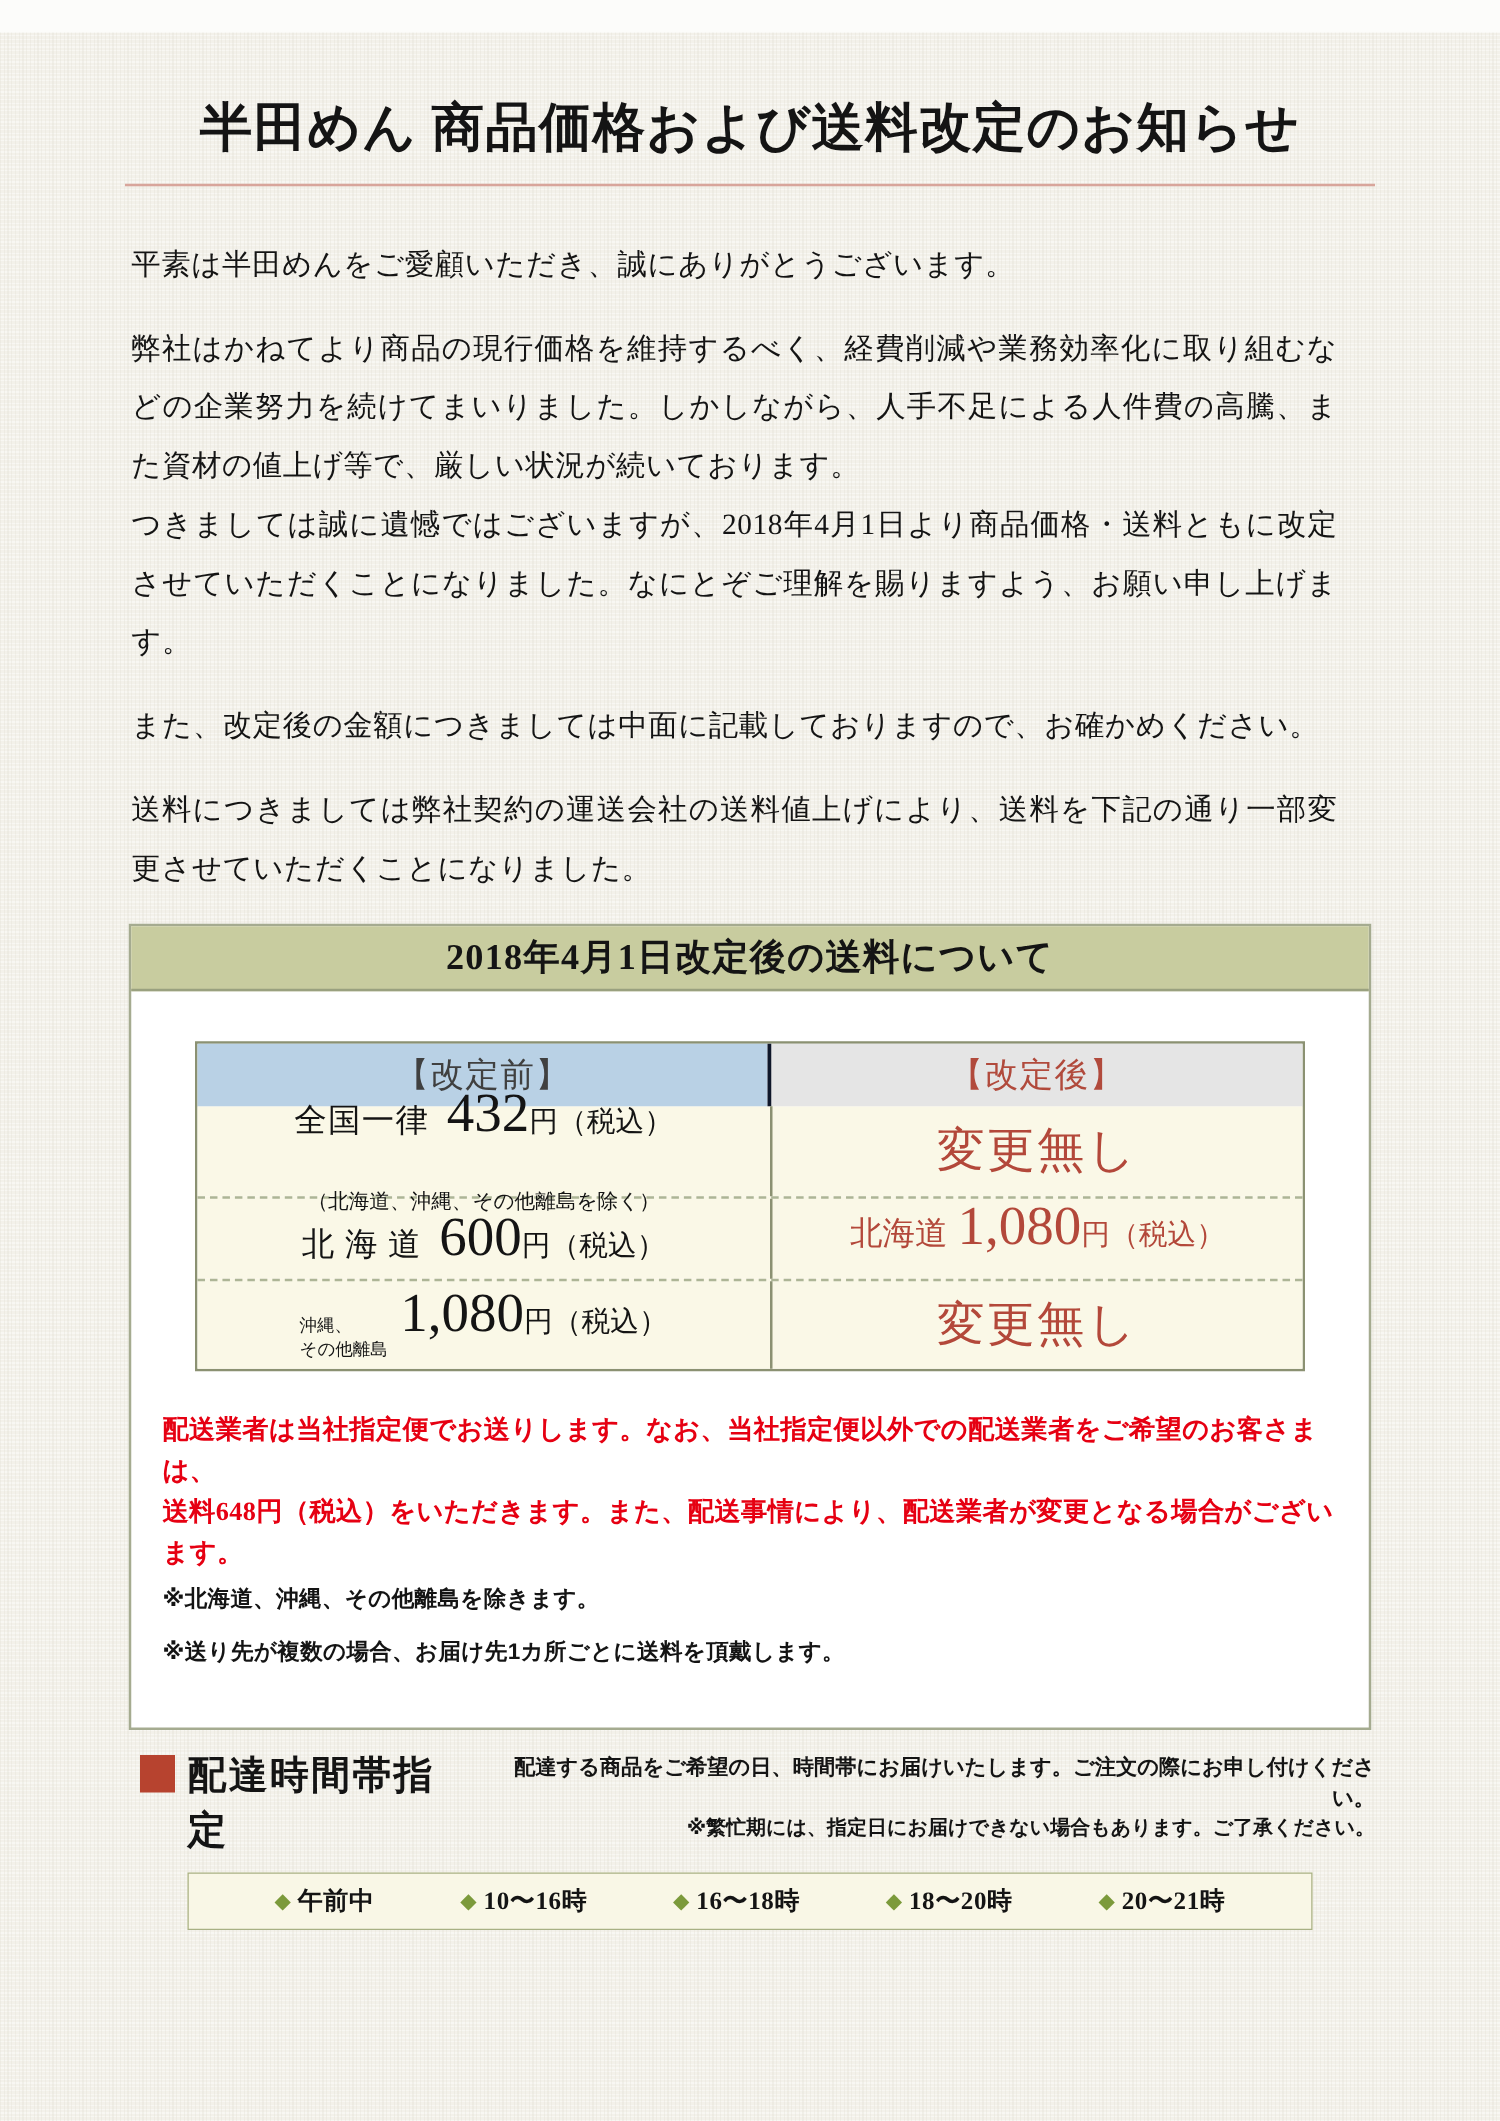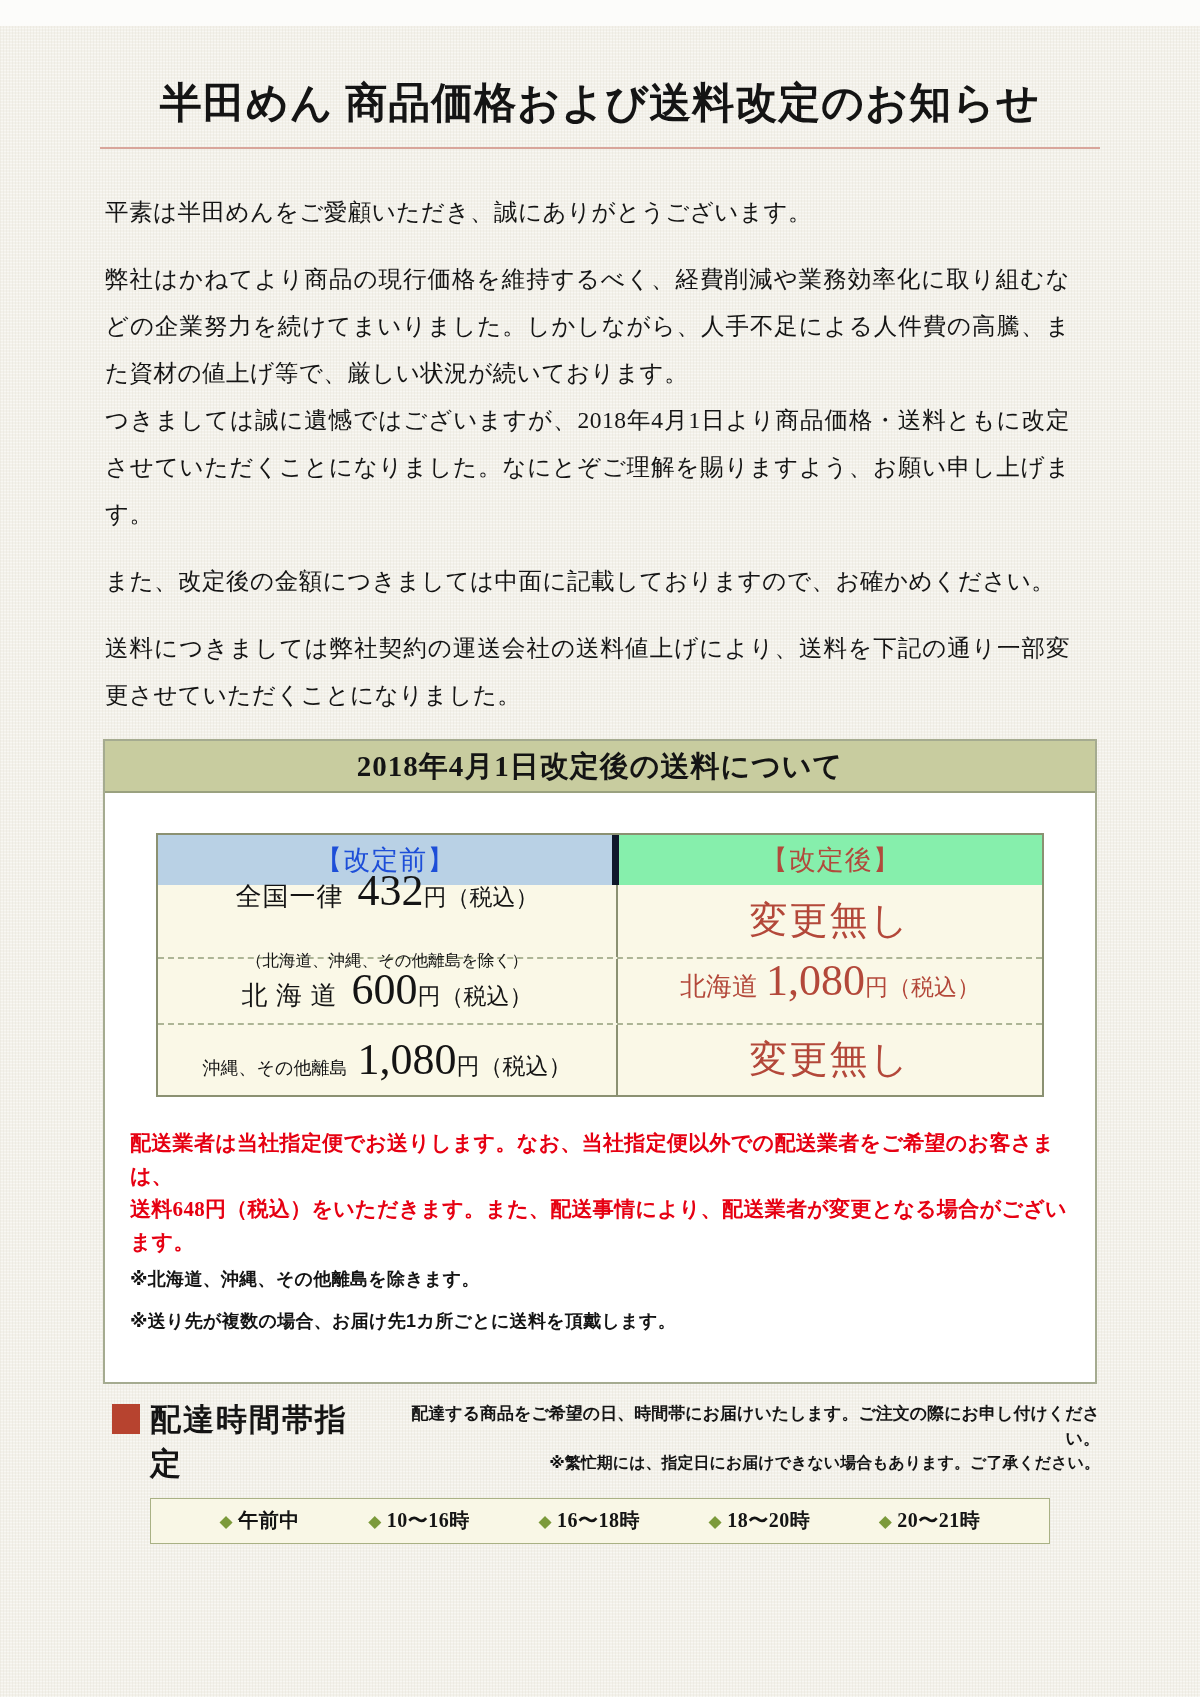--- a/index.html
+++ b/index.html
@@ -26,31 +26,31 @@
     width:994px;height:645px;margin:10px auto 0;background:#ffffff;
     border:2px solid #a5ab90;box-sizing:border-box;
   }
   .box-header{
     height:50px;line-height:50px;background:#c8cc9f;border-bottom:2px solid #9aa17f;
     text-align:center;font-size:29px;font-weight:600;letter-spacing:1px;
   }
   .ship-table{width:888px;margin:40px auto 0;border:2px solid #8b9172;box-sizing:border-box;}
   .t-head{display:flex;height:50px;}
   .th{display:flex;align-items:center;justify-content:center;font-size:27px;letter-spacing:1px;}
-  .th.before{width:51.8%;background:#b9d1e5;color:#1d4ed8;}
-  .th.after{width:48.2%;background:#86efac;color:#b14a3c;border-left:7px solid #0f172a;}
+  .th.before{width:51.8%;background:#b9d1e5;color:#404040;}
+  .th.after{width:48.2%;background:#e5e5e5;color:#b14a3c;border-left:3px solid #0f172a;}
   .t-row{display:flex;background:#faf8e7;}
   .t-row + .t-row{border-top:2px dashed #adb596;}
   .cell{display:flex;flex-direction:column;align-items:center;justify-content:center;box-sizing:border-box;}
   .cl{width:51.8%;gap:35px;}
   .cr{width:48.2%;border-left:2px solid #8b9172;flex-direction:row;align-items:baseline;}
   .r1{height:72px;}.r2{height:64px;}.r3{height:70px;}
   .price-line{display:flex;align-items:baseline;}
   .lbl{font-size:26px;letter-spacing:1px;margin-right:14px;}
-  .lbl2{display:flex;flex-direction:row;font-size:18px;line-height:19px;margin-right:10px;align-items:flex-start;}
+  .lbl2{display:flex;flex-direction:column;font-size:14px;line-height:19px;margin-right:10px;align-items:flex-start;}
   .big{font-size:44px;line-height:1;}
   .unit{font-size:23px;}
   .sub{font-size:16.5px;margin-top:1px;}
   .nochange{font-size:38px;color:#b3483a;letter-spacing:2px;align-self:center;}
   .lblr{font-size:26px;color:#b3483a;margin-right:8px;}
   .bigr{font-size:44px;line-height:1;color:#b3483a;}
   .unitr{font-size:23px;color:#b3483a;}
   .carrier-notice{
     margin:30px 25px 0;font-size:21px;font-weight:bold;color:#e60012;
     line-height:33px;white-space:pre-line;letter-spacing:0.3px;

